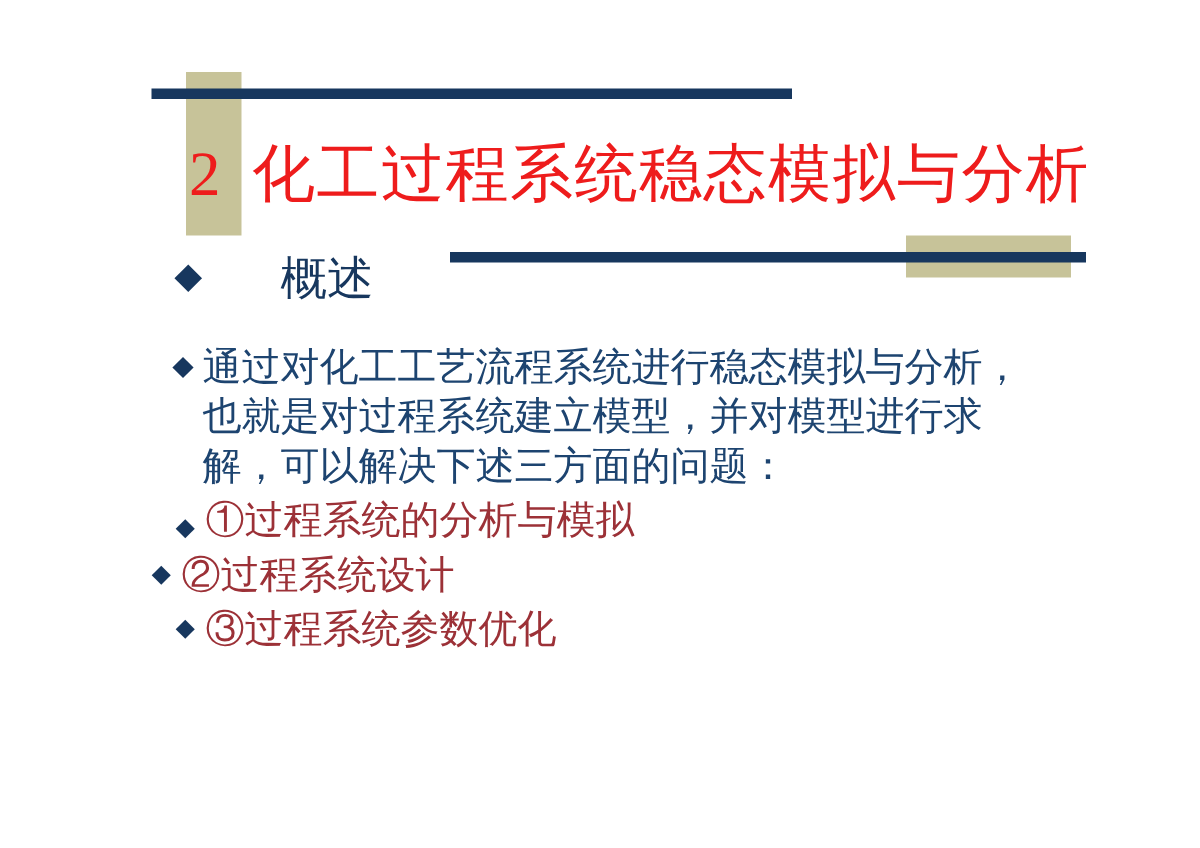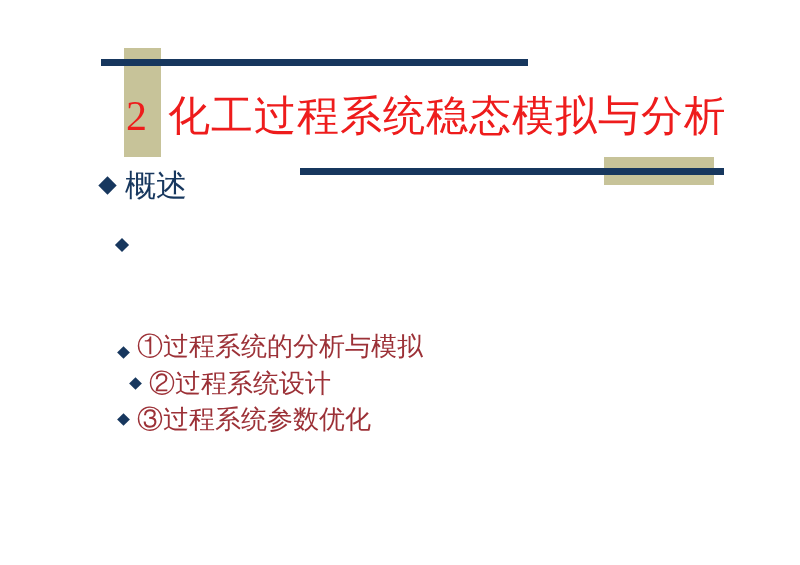--- a/index.html
+++ b/index.html
@@ -25,30 +25,30 @@
     position:absolute;left:126px;top:88px;z-index:4;margin:0;
     font-size:42px;font-weight:normal;color:var(--title-red);
     white-space:nowrap;letter-spacing:1px;
   }
   .title .num{margin-right:20px;}
   .diamond{
     display:inline-block;background:var(--accent-navy);
     transform:rotate(45deg);flex:none;
   }
   .row{position:absolute;display:flex;align-items:flex-start;}
-  .overview-row{left:98px;top:169px;}
+  .overview-row{left:116px;top:169px;gap:44px;}
   .overview-row .diamond{width:13px;height:13px;margin:10px 11px 0 3px;}
   .overview-text{font-size:31px;color:var(--accent-navy);line-height:34px;}
   .para-row{left:115px;top:228px;width:620px;}
   .para-row .diamond{width:10px;height:10px;margin:12px 8px 0 2px;}
   .para-lines{font-size:26px;line-height:33px;color:var(--body-navy);}
   .item-row .diamond{width:9px;height:9px;margin:10px 9px 0 3px;}
   .item-text{font-size:26px;line-height:30px;color:var(--item-red);white-space:nowrap;}
   .item-0{left:116px;top:332px;align-items:center;}
-  .item-1{left:128px;top:369px;justify-content:center;}
+  .item-1{left:100px;top:369px;justify-content:center;}
   .item-2{left:116px;top:405px;}
 </style>
 </head>
 <body>
 
 <div class="slide">
 
   <div class="texture-strip"></div>
 
   <div class="olive-rect olive-left"></div>
@@ -59,20 +59,25 @@
   <div class="olive-rect olive-right"></div>
   <div class="bar bar-mid"></div>
 
   <div class="row overview-row">
     <span class="diamond"></span>
     <span class="overview-text">概述</span>
   </div>
 
   <div class="row para-row">
     <span class="diamond"></span>
+    <div class="para-lines">
+      <div>通过对化工工艺流程系统进行稳态模拟与分析，</div>
+      <div>也就是对过程系统建立模型，并对模型进行求</div>
+      <div>解，可以解决下述三方面的问题：</div>
+    </div>
   </div>
 
   <div class="row item-row item-0">
     <span class="diamond"></span>
     <span class="item-text">①过程系统的分析与模拟</span>
   </div>
   <div class="row item-row item-1">
     <span class="diamond"></span>
     <span class="item-text">②过程系统设计</span>
   </div>

